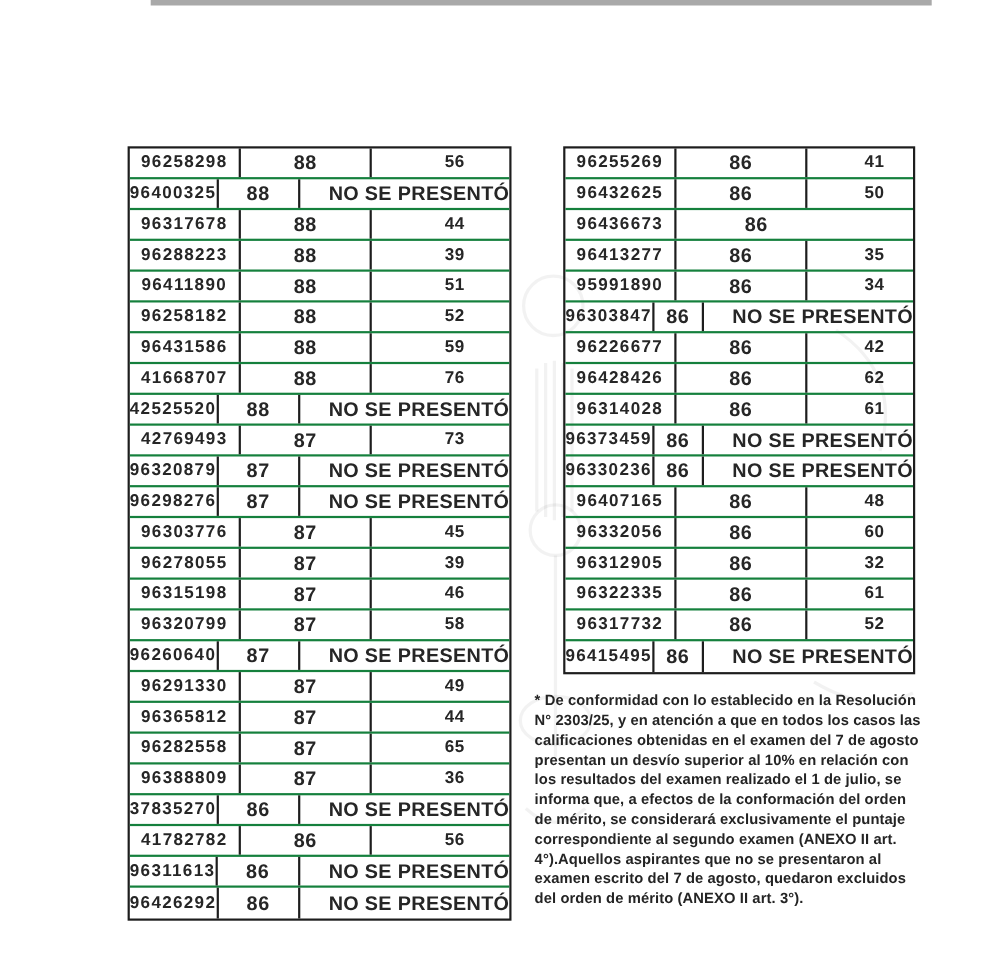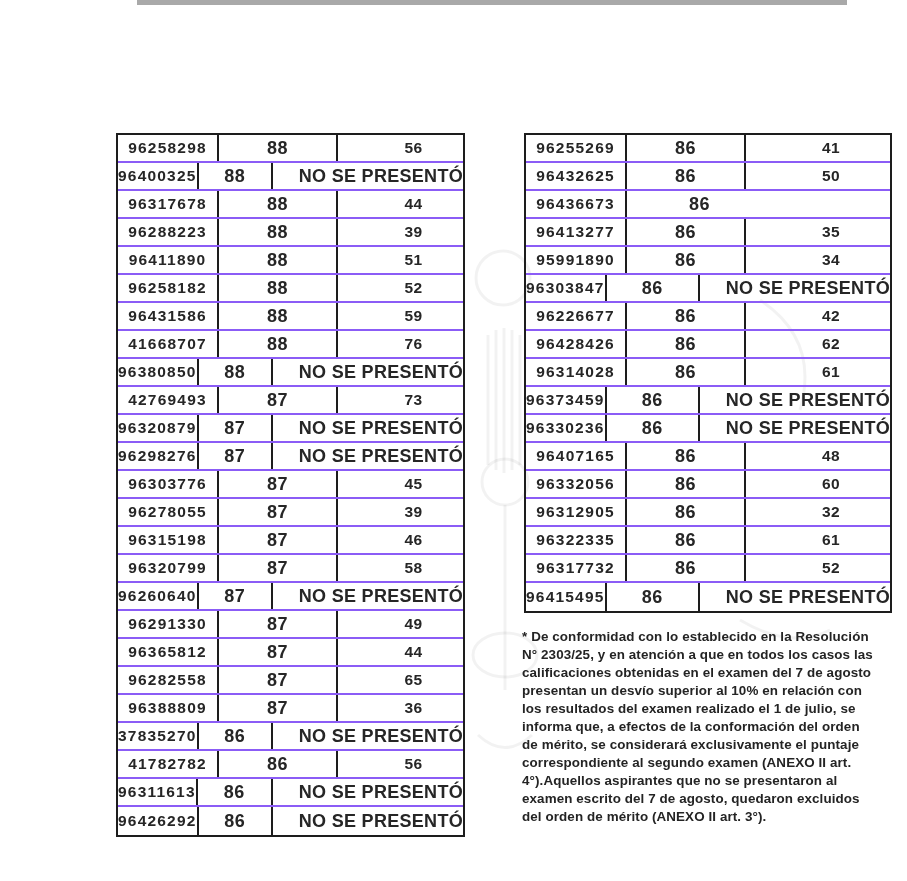--- a/index.html
+++ b/index.html
@@ -26,46 +26,46 @@
     pointer-events: none;
   }
   .tbl {
     position: absolute;
     top: 133px;
     border: 2px solid #1d1d1d;
     box-sizing: border-box;
     background: transparent;
   }
   .tbl-left  { left: 116px; width: 349px; }
-  .tbl-right { left: 524px; width: 368px; }
+  .tbl-right { left: 512px; width: 320px; }
   .row {
     display: flex;
     height: 28px;
     box-sizing: border-box;
-    border-bottom: 2px solid #8b5cf6;
+    border-bottom: 2px solid #15803d;
   }
   .row:last-child { border-bottom: none; }
   .cell {
     display: flex;
     align-items: center;
     justify-content: center;
     box-sizing: border-box;
     border-right: 2px solid #1d1d1d;
     color: #262626;
     font-weight: bold;
     white-space: nowrap;
   }
   .cell:last-child { border-right: none; padding-left: 26px; }
   .c0 { width: 101px; font-size: 15.5px; letter-spacing: 1.2px; }
   .c1 { width: 119px; font-size: 18px; letter-spacing: 0.5px; }
   .c2 { flex: 1;      font-size: 15.5px; letter-spacing: 0.5px; }
   .cell.noshow { font-size: 18px; letter-spacing: 0.3px; }
   .footnote {
     position: absolute;
-    left: 522px;
+    left: 486px;
     top: 628px;
     width: 353px;
     margin: 0;
     font-size: 13.4px;
     line-height: 18px;
     font-weight: bold;
     color: #242424;
     letter-spacing: 0.1px;
     text-align: left;
   }
@@ -125,21 +125,21 @@
         <div class="cell c0">96431586</div>
         <div class="cell c1">88</div>
         <div class="cell c2">59</div>
       </div>
       <div class="row">
         <div class="cell c0">41668707</div>
         <div class="cell c1">88</div>
         <div class="cell c2">76</div>
       </div>
       <div class="row">
-        <div class="cell c0">96380850</div>
+        <div class="cell c0">42525520</div>
         <div class="cell c1">88</div>
         <div class="cell c2 noshow">NO SE PRESENTÓ</div>
       </div>
       <div class="row">
         <div class="cell c0">42769493</div>
         <div class="cell c1">87</div>
         <div class="cell c2">73</div>
       </div>
       <div class="row">
         <div class="cell c0">96320879</div>

